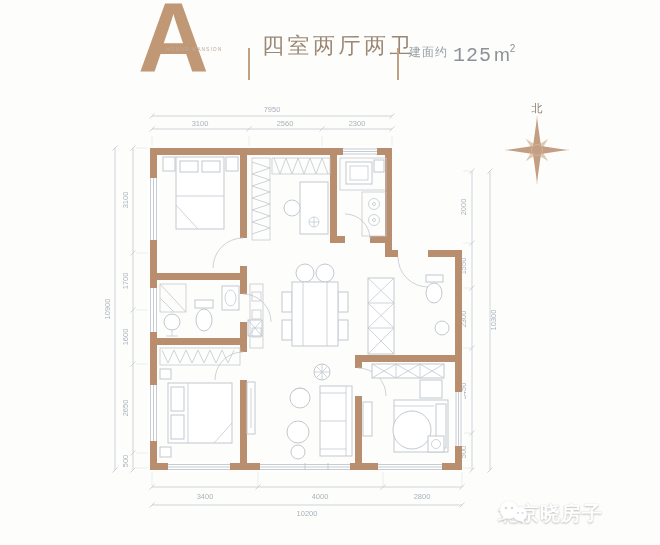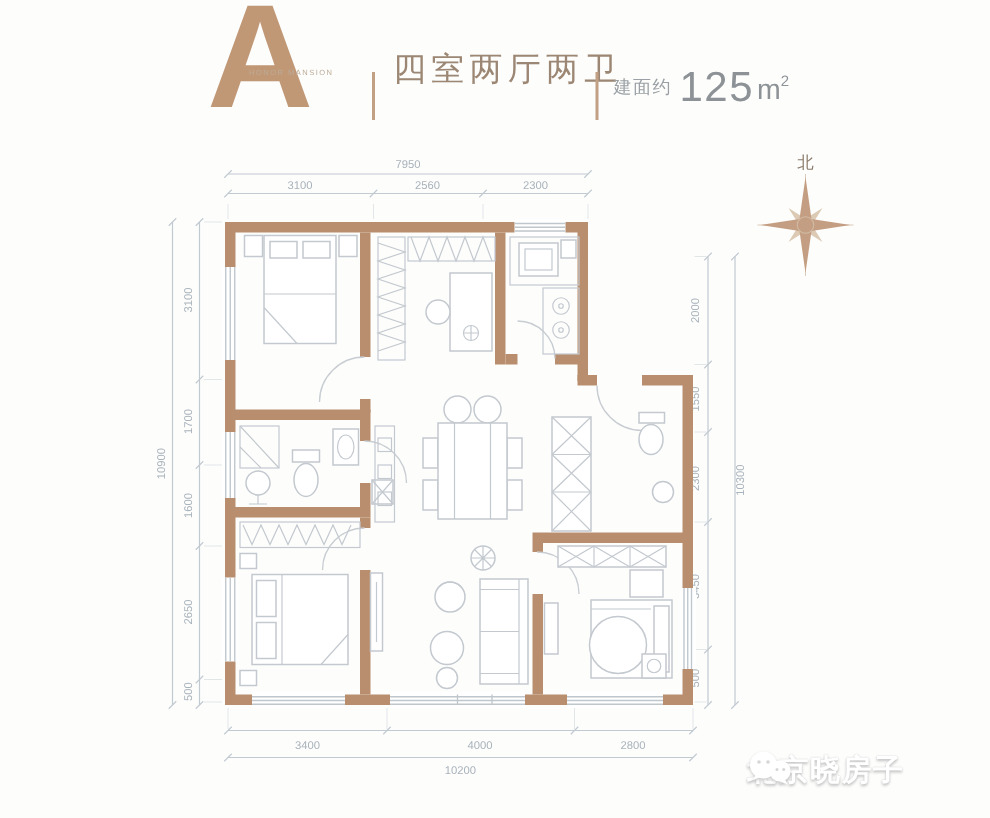--- a/index.html
+++ b/index.html
@@ -10,21 +10,21 @@
         color:#c19876;line-height:1;letter-spacing:0;}
   .brand-text{position:absolute;left:166px;top:44px;text-align:center;}
   .brand-name{font-size:23px;font-weight:600;color:#a58c72;letter-spacing:2px;}
   .brand-sub{font-size:5px;color:#bcab97;letter-spacing:1px;margin-top:2px;}
   .vbar{position:absolute;top:48px;width:2px;height:32px;background:#c2a083;}
   .vbar.v1{left:248px;} .vbar.v2{left:397px;}
   .layout-label{position:absolute;left:262px;top:31px;font-size:22px;font-weight:normal;
         color:#9c8774;letter-spacing:3.5px;}
   .area{position:absolute;left:409px;top:44px;display:flex;align-items:flex-end;color:#8d9296;}
   .area-prefix{font-size:12px;color:#9aa0a4;padding-bottom:5px;margin-right:5px;letter-spacing:1px;}
-  .area-value{font-size:28px;line-height:1;letter-spacing:1px;}
+  .area-value{font-size:20px;line-height:1;letter-spacing:1px;font-family:Liberation Mono, monospace;}
   .area-unit{font-size:19px;line-height:1.15;margin-left:2px;}
   .area-sup{font-size:10px;line-height:1;padding-bottom:12px;}
   
   svg{position:absolute;left:0;top:0;}
   .dim-label{font-size:7.5px;fill:#a9b3bb;}
   .dim-line{stroke:#c2cad1;stroke-width:0.8;fill:none;}
   .ext-line{stroke:#e2e6e9;stroke-width:0.7;}
   .wall{fill:#b98e6e;}
   .furn{stroke:#c3c9cf;stroke-width:1;fill:#ffffff;}
   .furnl{stroke:#c3c9cf;stroke-width:0.8;fill:none;}

